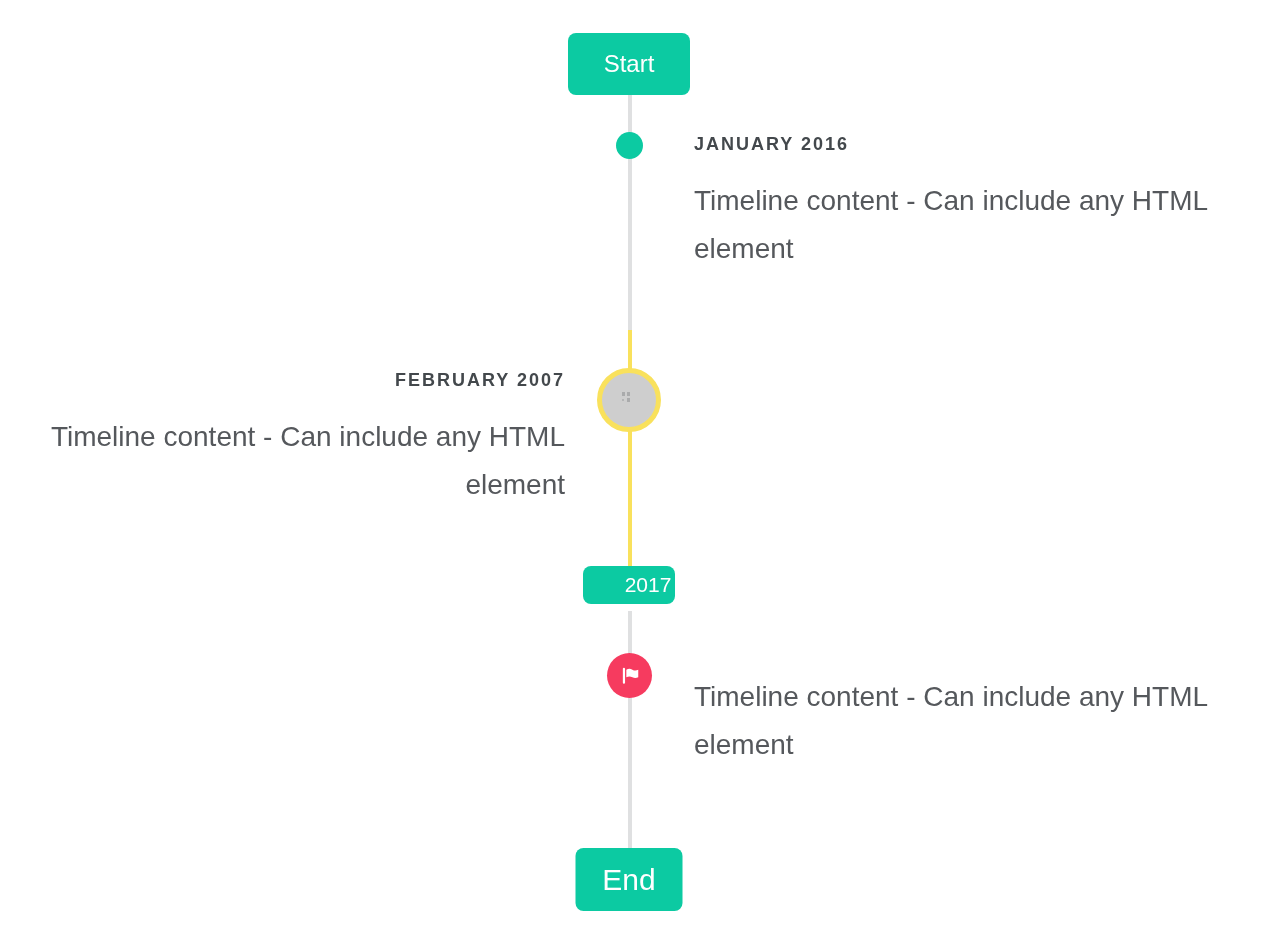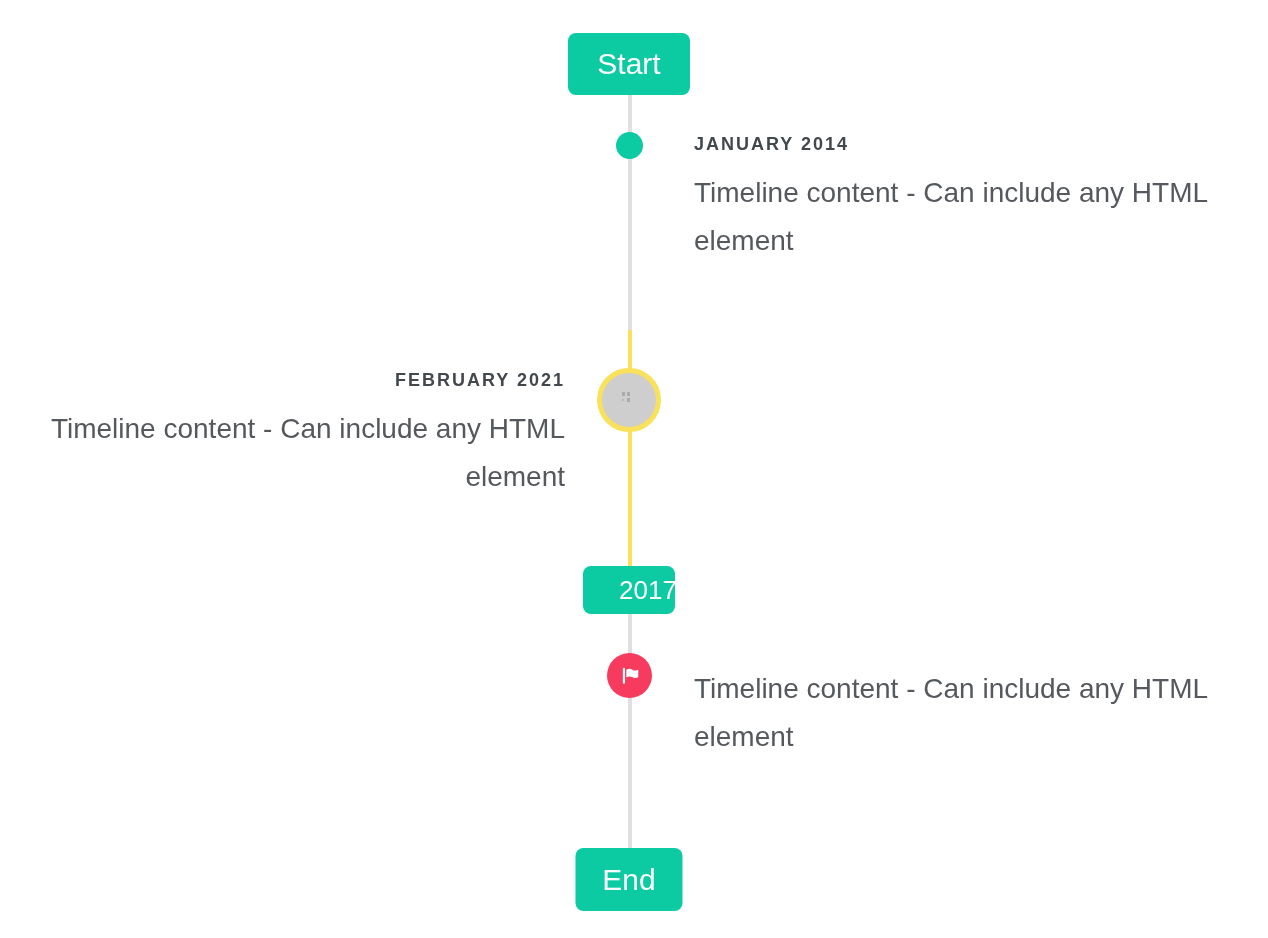--- a/index.html
+++ b/index.html
@@ -36,22 +36,22 @@
     background: #0ccaa2;
     color: #ffffff;
     display: flex;
     align-items: center;
     justify-content: center;
     border-radius: 8px;
     z-index: 3;
     box-sizing: border-box;
     cursor: pointer;
   }
-  .badge-start { top: 33px;  width: 122px; height: 62px; font-size: 30px; }
-  .badge-year  { top: 566px; width: 92px;  height: 48px; font-size: 26px; padding-left: 38px; }
+  .badge-start { top: 33px;  width: 122px; height: 62px; font-size: 24px; }
+  .badge-year  { top: 566px; width: 92px;  height: 38px; font-size: 21px; padding-left: 38px; }
   .badge-end   { top: 848px; width: 107px; height: 63px; font-size: 30px; }
 
   
   .marker { position: absolute; z-index: 2; box-sizing: border-box; }
   .marker-dot {
     left: 616px; top: 132px;
     width: 27px; height: 27px;
     border-radius: 50%;
     background: #0ccaa2;
   }
@@ -84,21 +84,21 @@
   .entry-right { text-align: left; }
   .entry-left  { text-align: right; }
   .entry-date {
     font-size: 18px;
     font-weight: 700;
     letter-spacing: 2px;
     color: #43484c;
     line-height: 22px;
   }
   .entry-content {
-    margin-top: 14px;
+    margin-top: 22px;
     font-size: 28px;
     color: #55585c;
     line-height: 48px;
   }
   .e-jan { left: 694px; top: 133px; }
   .e-feb { left: 40px;  top: 369px; }
   .e-mar { left: 694px; top: 651px; }
 </style>
 </head>
 <body>
@@ -129,26 +129,26 @@
   <div class="marker marker-flag">
     <span style="display:flex">
       <svg width="22" height="22" viewBox="0 0 24 24">
         <rect x="4.2" y="3" width="2.4" height="17.5" rx="1.2" fill="#ffffff"></rect>
         <path d="M8 5.2 C 10.4 3.9, 12.3 3.9, 14.6 5.1 C 16.9 6.3, 18.7 6.3, 21 5.2 L 21 13.4 C 18.7 14.6, 16.9 14.6, 14.6 13.4 C 12.3 12.2, 10.4 12.2, 8 13.4 Z" fill="#ffffff"></path>
       </svg>
     </span>
   </div>
 
   <div class="entry entry-right e-jan">
-    <div class="entry-date">JANUARY 2014</div>
+    <div class="entry-date">JANUARY 2016</div>
     <div class="entry-content">Timeline content - Can include any HTML element</div>
   </div>
 
   <div class="entry entry-left e-feb">
-    <div class="entry-date">FEBRUARY 2021</div>
+    <div class="entry-date">FEBRUARY 2007</div>
     <div class="entry-content">Timeline content - Can include any HTML element</div>
   </div>
 
   <div class="entry entry-right e-mar">
     <div class="entry-content">Timeline content - Can include any HTML element</div>
   </div>
 
 </div>
 
 </body></html>

